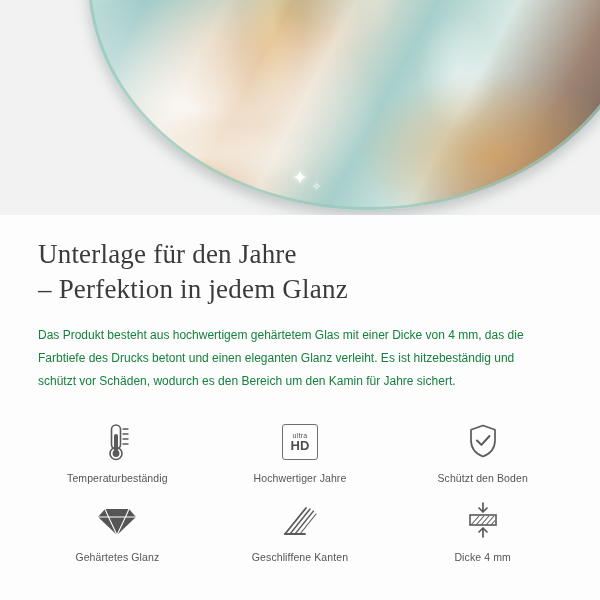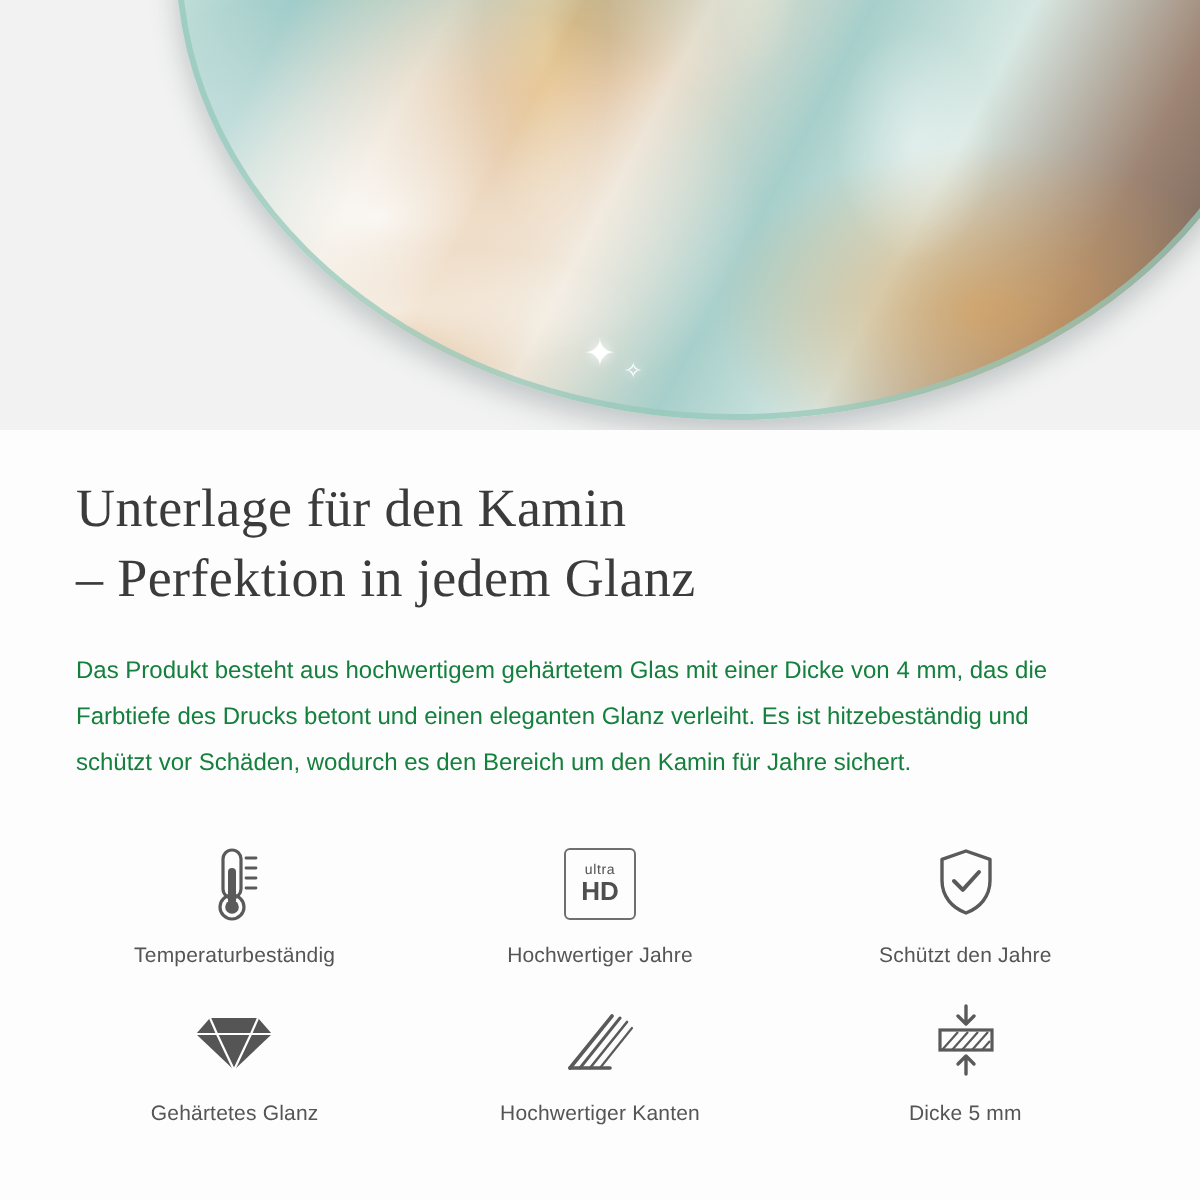--- a/index.html
+++ b/index.html
@@ -162,21 +162,21 @@
 
   <div class="hero">
     <div class="hero-plate"></div>
     <div class="hero-edge"></div>
     <span class="sparkle s1">✦</span>
     <span class="sparkle s2">✧</span>
   </div>
 
   <div class="content">
     <h1 class="headline">
-      <span>Unterlage für den Kamin</span>
+      <span>Unterlage für den Jahre</span>
       <span class="line2">– Perfektion in jedem Glanz</span>
     </h1>
     <p class="paragraph">Das Produkt besteht aus hochwertigem gehärtetem Glas mit einer Dicke von 4 mm, das die Farbtiefe des Drucks betont und einen eleganten Glanz verleiht. Es ist hitzebeständig und schützt vor Schäden, wodurch es den Bereich um den Kamin für Jahre sichert.</p>
   </div>
 
   <div class="features">
 
     <div class="feature">
       <div class="feature-icon">
         <svg width="40" height="44" viewBox="0 0 40 44" fill="none" xmlns="http://www.w3.org/2000/svg">
@@ -200,21 +200,21 @@
       <div class="feature-label">Hochwertiger Jahre</div>
     </div>
 
     <div class="feature">
       <div class="feature-icon">
         <svg width="40" height="44" viewBox="0 0 40 44" fill="none" xmlns="http://www.w3.org/2000/svg">
           <path d="M20 5.5l12 4.2v10.6c0 8-5.1 13.6-12 16.2-6.9-2.6-12-8.2-12-16.2V9.7L20 5.5z" stroke="#5a5a5a" stroke-width="1.7" stroke-linejoin="round"></path>
           <path d="M14 20.5l4.4 4.4L26.5 16" stroke="#5a5a5a" stroke-width="2" stroke-linecap="round" stroke-linejoin="round"></path>
         </svg>
       </div>
-      <div class="feature-label">Schützt den Jahre</div>
+      <div class="feature-label">Schützt den Boden</div>
     </div>
 
     <div class="feature">
       <div class="feature-icon">
         <svg width="42" height="40" viewBox="0 0 42 40" fill="none" xmlns="http://www.w3.org/2000/svg">
           <path d="M9 8h24l7 8-19 18L2 16l7-8z" fill="#555555"></path>
           <path d="M9 8l3.5 8M33 8l-3.5 8M2 16h38M12.5 16L21 34M29.5 16L21 34" stroke="#ffffff" stroke-width="1.1"></path>
         </svg>
       </div>
       <div class="feature-label">Gehärtetes Glanz</div>
@@ -223,29 +223,29 @@
     <div class="feature">
       <div class="feature-icon">
         <svg width="42" height="40" viewBox="0 0 42 40" fill="none" xmlns="http://www.w3.org/2000/svg">
           <path d="M6 33L27 7" stroke="#5a5a5a" stroke-width="1.8" stroke-linecap="round"></path>
           <path d="M11 33L31 8" stroke="#5a5a5a" stroke-width="1.5" stroke-linecap="round"></path>
           <path d="M16 33L34.5 10" stroke="#5a5a5a" stroke-width="1.3" stroke-linecap="round"></path>
           <path d="M21 33L37 13" stroke="#5a5a5a" stroke-width="1.1" stroke-linecap="round"></path>
           <path d="M6 33h20" stroke="#5a5a5a" stroke-width="1.8" stroke-linecap="round"></path>
         </svg>
       </div>
-      <div class="feature-label">Hochwertiger Kanten</div>
+      <div class="feature-label">Geschliffene Kanten</div>
     </div>
 
     <div class="feature">
       <div class="feature-icon">
         <svg width="42" height="44" viewBox="0 0 42 44" fill="none" xmlns="http://www.w3.org/2000/svg">
           <path d="M21 4v8M17 9l4 4 4-4" stroke="#5a5a5a" stroke-width="1.7" stroke-linecap="round" stroke-linejoin="round"></path>
           <rect x="8" y="16" width="26" height="10" stroke="#5a5a5a" stroke-width="1.6"></rect>
           <path d="M9 26l8-9M14 26l8-9M19 26l8-9M24 26l8-9M29 26l4-4.5" stroke="#5a5a5a" stroke-width="1.1"></path>
           <path d="M21 38v-8M17 33l4-4 4 4" stroke="#5a5a5a" stroke-width="1.7" stroke-linecap="round" stroke-linejoin="round"></path>
         </svg>
       </div>
-      <div class="feature-label">Dicke 5 mm</div>
+      <div class="feature-label">Dicke 4 mm</div>
     </div>
 
   </div>
 </div>
 
 </body></html>

